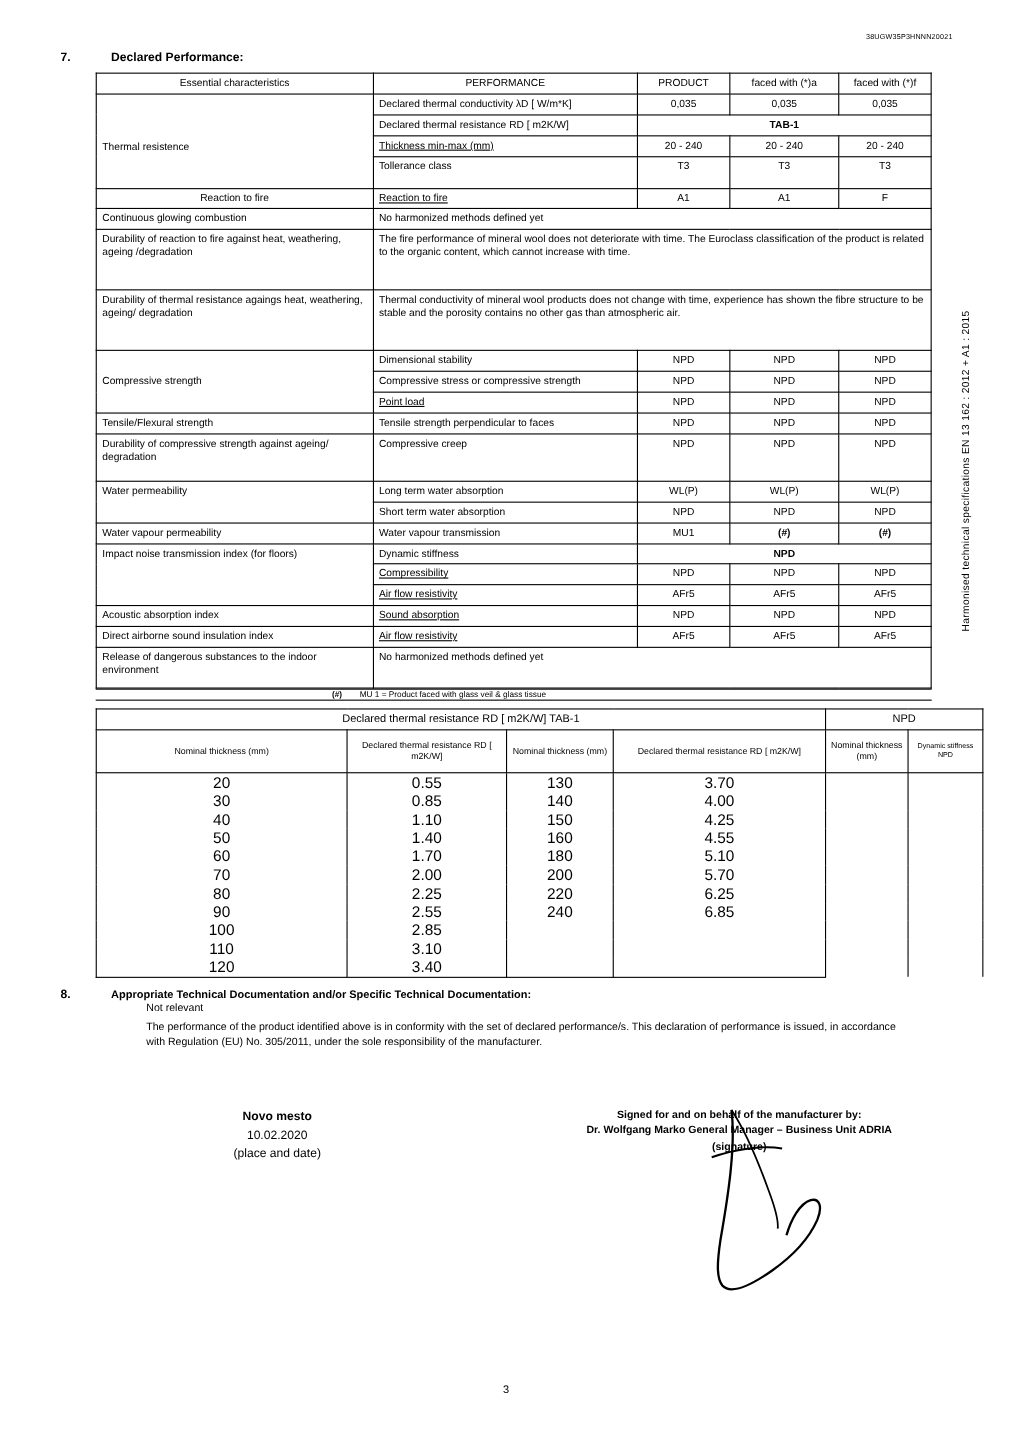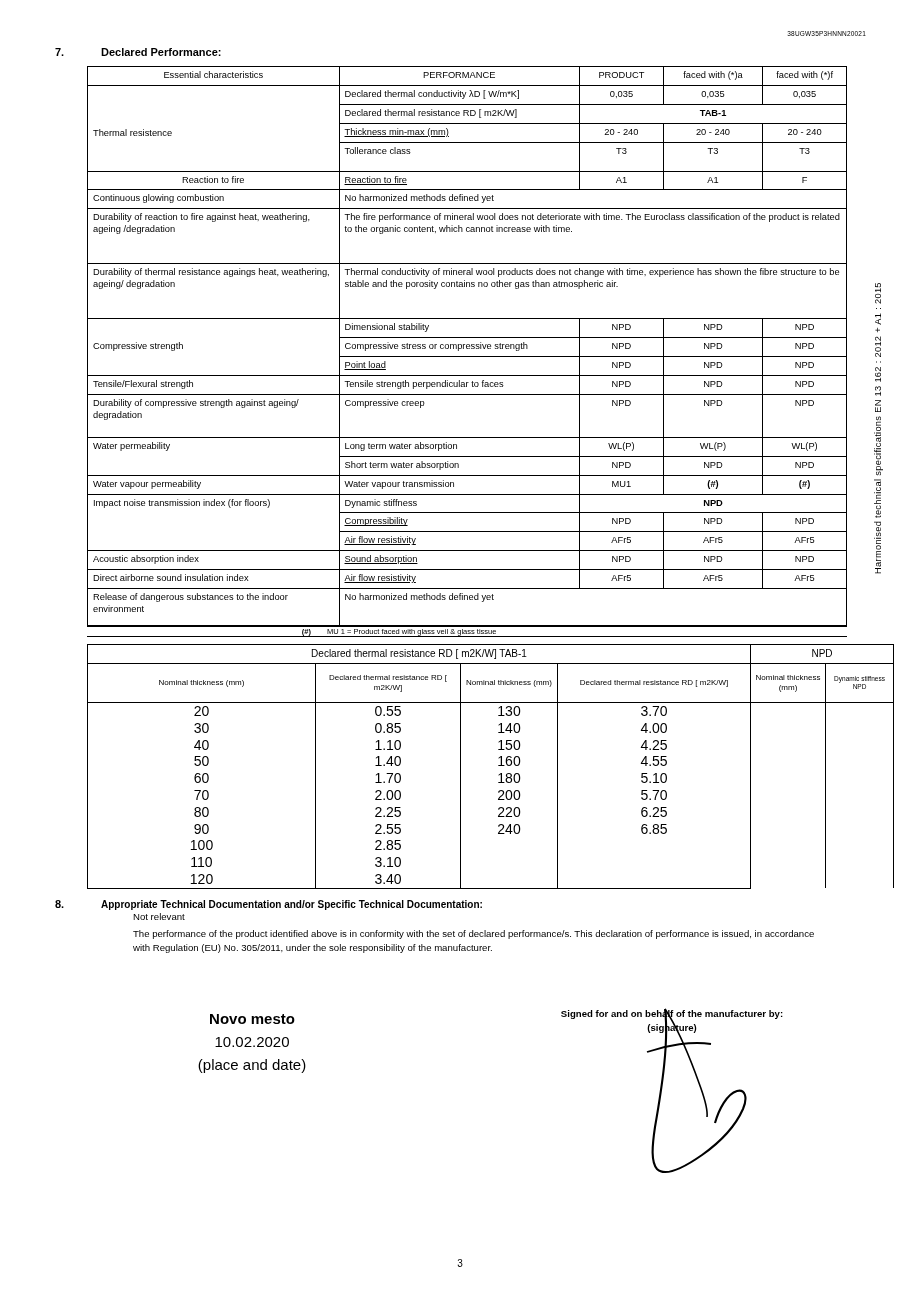--- a/index.html
+++ b/index.html
@@ -146,21 +146,21 @@
     margin-top: 52px;
     position: relative;
     height: 190px;
   }
   .sign-left {
     position: absolute;
     left: 110px;
     top: 0;
     width: 180px;
     text-align: center;
-    font-size: 15px;
+    font-size: 11px;
     line-height: 1.55;
   }
   .sign-left .b { font-weight: bold; }
   .sign-right {
     position: absolute;
     left: 420px;
     top: 0;
     width: 400px;
     text-align: center;
     font-size: 9.6px;
@@ -470,20 +470,21 @@
   <div class="body-text" style="margin-top:3px">The performance of the product identified above is in conformity with the set of declared performance/s. This declaration of performance is issued, in accordance with Regulation (EU) No. 305/2011, under the sole responsibility of the manufacturer.</div>
 
   <div class="sign-block">
     <div class="sign-left">
       <div class="b">Novo mesto</div>
       <div>10.02.2020</div>
       <div>(place and date)</div>
     </div>
     <div class="sign-right">
       <div>Signed for and on behalf of the manufacturer by:</div>
+      <div>Dr. Wolfgang Marko   General Manager – Business Unit  ADRIA</div>
       <div>(signature)</div>
     </div>
     <svg class="signature-svg" width="180" height="180" viewBox="0 0 180 180">
       <path d="M58 12 C 62 45, 55 90, 48 130 C 45 150, 44 165, 50 172 C 58 180, 75 172, 95 158 C 112 146, 128 130, 136 112 C 141 100, 138 92, 130 94 C 120 97, 112 112, 108 126" fill="none" stroke="#000" stroke-width="2.1"></path>
       <path d="M40 55 C 60 48, 85 44, 104 47" fill="none" stroke="#000" stroke-width="1.8"></path>
       <path d="M58 12 C 70 30, 82 58, 92 86 C 98 102, 101 112, 100 120" fill="none" stroke="#000" stroke-width="1.6"></path>
     </svg>
   </div>
 
   <div class="page-num">3</div>

